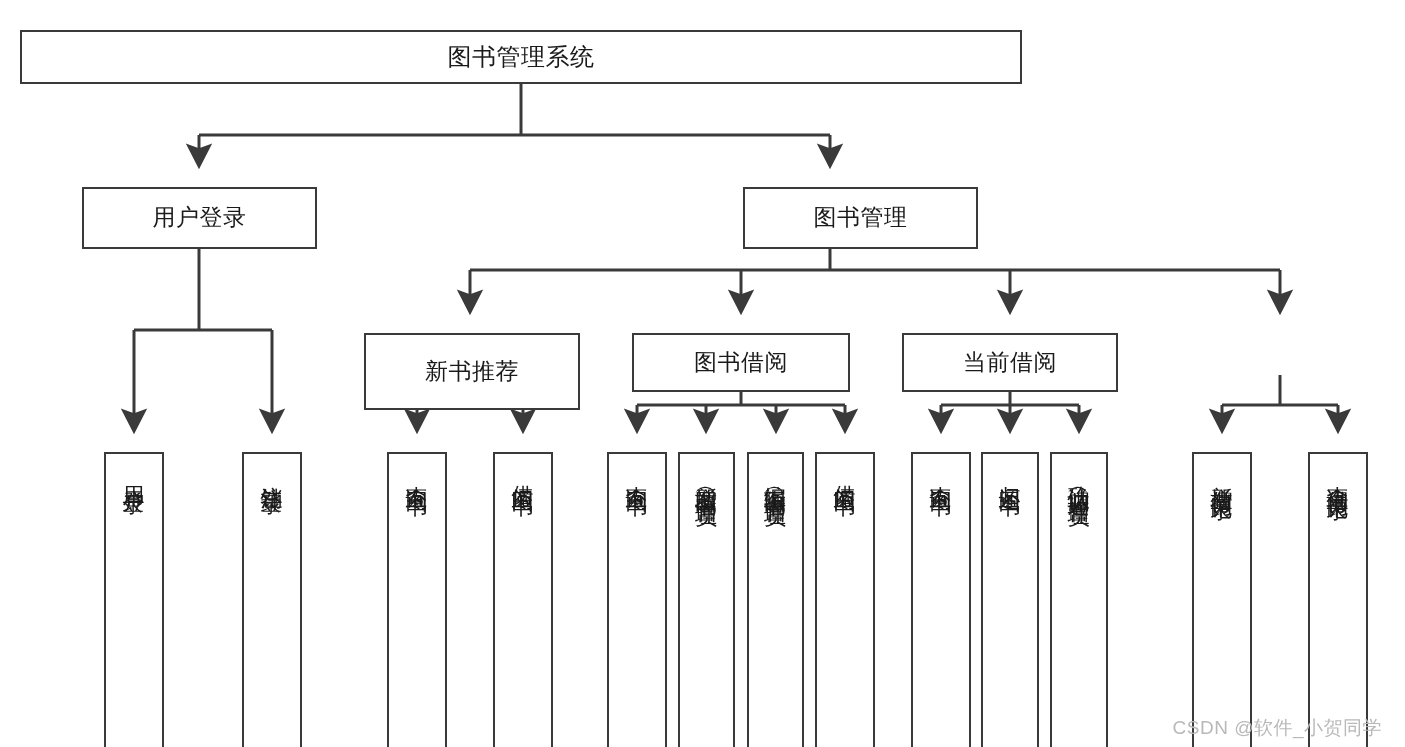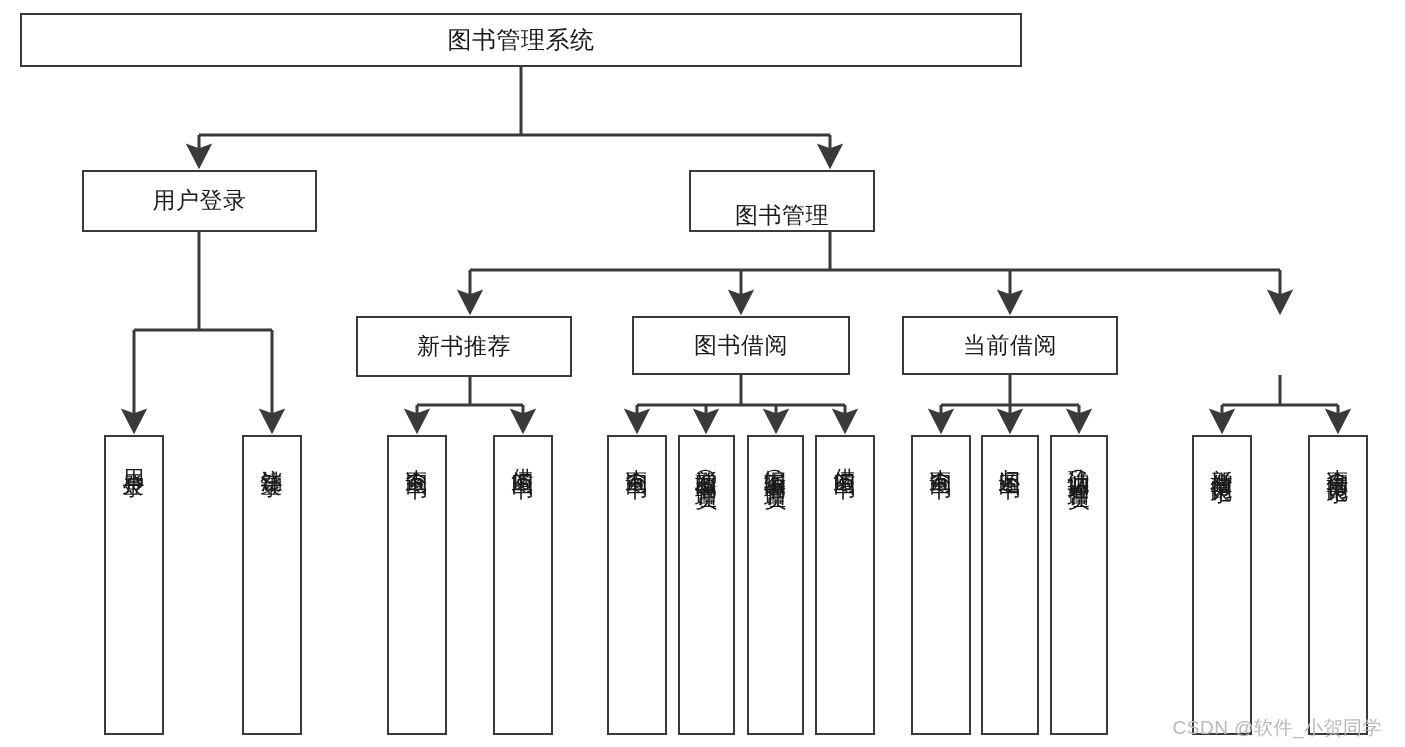--- a/index.html
+++ b/index.html
@@ -29,20 +29,21 @@
   .node {
     position: absolute;
     box-sizing: border-box;
     background: #ffffff;
     border: 2px solid #3a3a3a;
     display: flex;
     align-items: center;
     justify-content: center;
     color: #1a1a1a;
     z-index: 2;
+    margin-top: 17px;
   }
   .node.h {
     font-size: 23px;
     line-height: 1.2;
     letter-spacing: 0.5px;
   }
   .node.root {
     font-size: 24px;
   }
   .node.leaf {
@@ -125,25 +126,25 @@
     </g>
   </svg>
 
   <div class="node h root" style="left:20px; top:13px; width:1002px; height:54px;">
     <span>图书管理系统</span>
   </div>
 
   <div class="node h" style="left:82px; top:170px; width:235px; height:62px;">
     <span>用户登录</span>
   </div>
-  <div class="node h" style="left:689px; top:170px; width:186px; height:62px;align-items:flex-end;">
+  <div class="node h" style="left:743px; top:170px; width:235px; height:62px;">
     <span>图书管理</span>
   </div>
 
-  <div class="node h" style="left:356px; top:316px; width:216px; height:61px;">
+  <div class="node h" style="left:364px; top:316px; width:216px; height:77px;">
     <span>新书推荐</span>
   </div>
   <div class="node h" style="left:632px; top:316px; width:218px; height:59px;">
     <span>图书借阅</span>
   </div>
   <div class="node h" style="left:902px; top:316px; width:216px; height:59px;">
     <span>当前借阅</span>
   </div>
 
   <div class="node leaf" style="left:104px; top:435px; width:60px; height:300px;">

